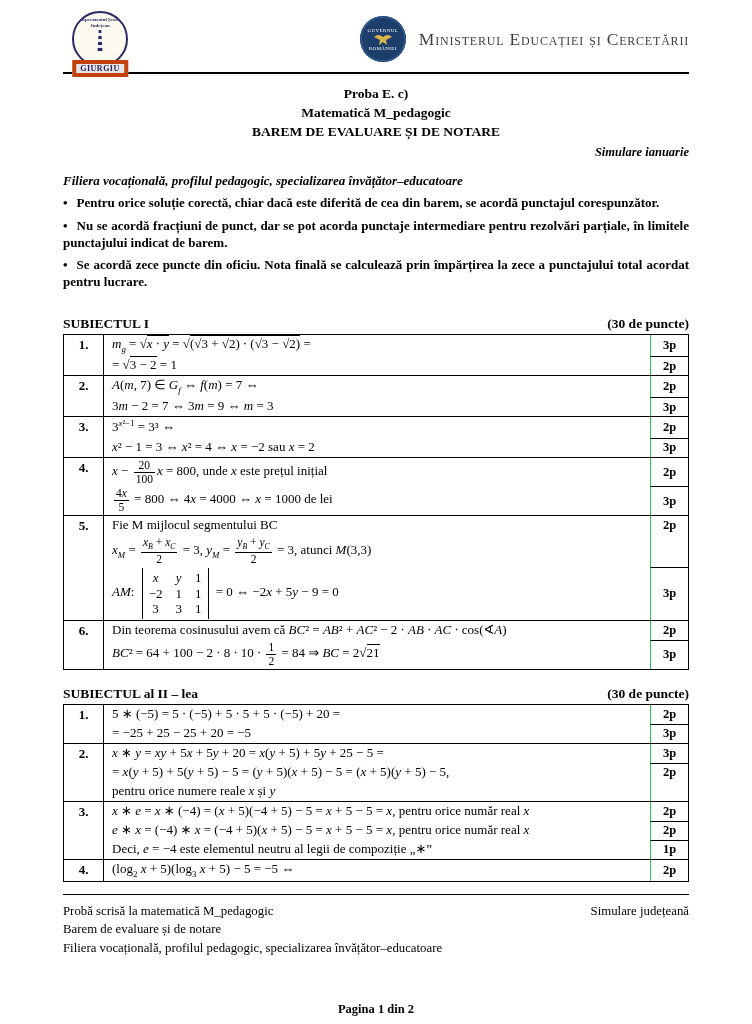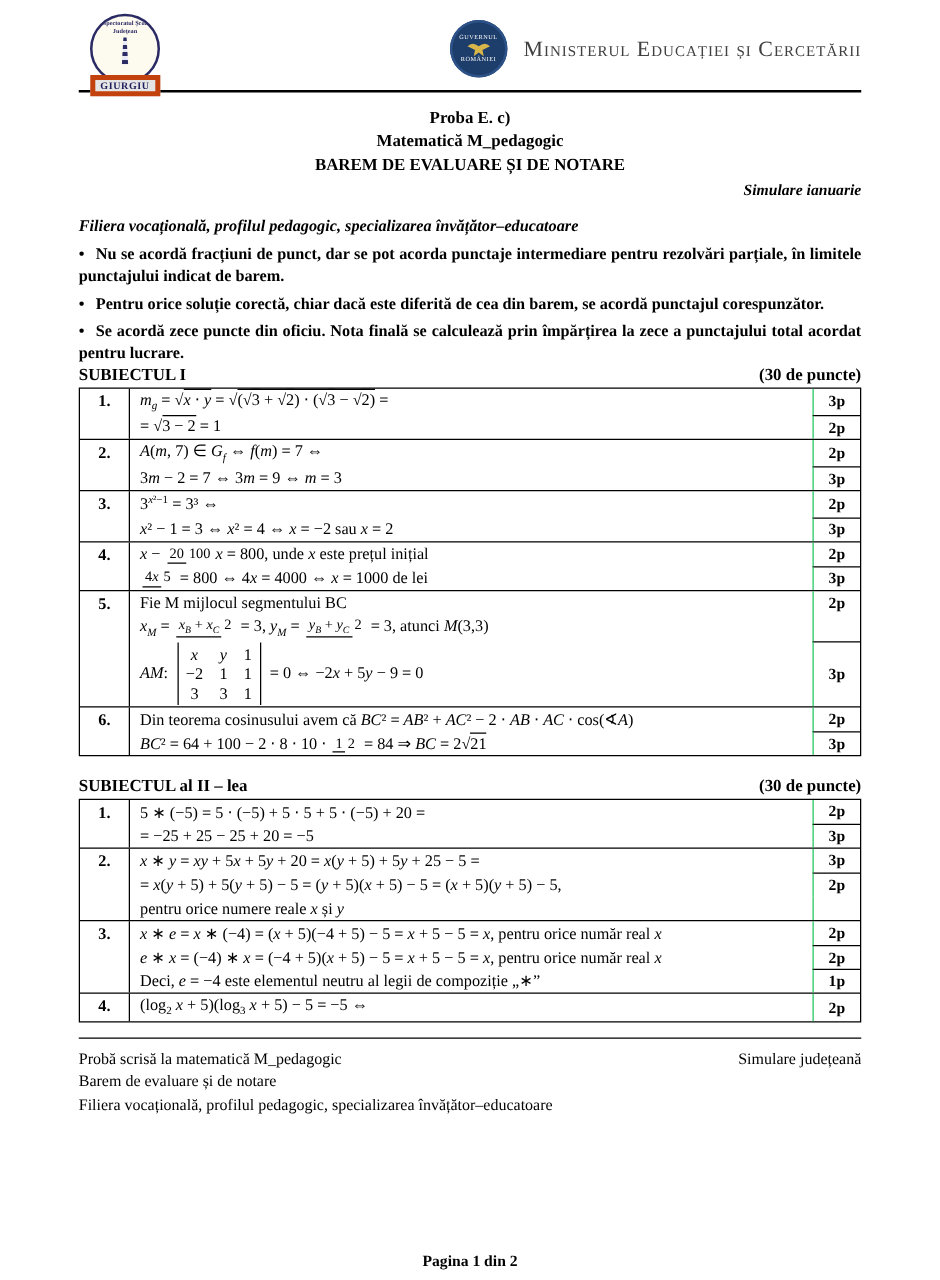--- a/index.html
+++ b/index.html
@@ -33,39 +33,39 @@
   
   .titles { text-align: center; font-weight: bold; font-size: 13.5px; line-height: 1.42; }
   .it { }
   .session { text-align: right; font-weight: bold; font-size: 12.5px; margin-top: 4px; font-style: italic; }
   .filiera { font-weight: bold; font-style: italic; font-size: 13px; margin-top: 13px; }
   .bullet { font-weight: bold; font-size: 13px; line-height: 1.32; text-align: justify; margin: 5px 0 0; }
   .bmark { margin-right: 9px; }
 
   
   .subject-head { display: flex; justify-content: space-between; font-weight: bold; font-size: 13.5px;
-                  margin-top: 2px; margin-bottom: 2px; }
+                  margin-top: 26px; margin-bottom: 2px; }
   .subject-head.s2 { margin-top: 16px; }
 
   
   .bar-table { border: 1.5px solid #000; }
   .bar-item { display: flex; border-top: 1px solid #000; font-size: 13px; }
   .bar-item:first-child { border-top: none; }
   .cell-no { flex: 0 0 40px; border-right: 1px solid #000; text-align: center; font-weight: bold; padding-top: 2px; }
   .cell-groups { flex: 1; display: flex; flex-direction: column; }
   .g-row { display: flex; align-items: stretch; min-height: 19px; }
   .g-content { flex: 1; padding: 1px 8px; display: flex; flex-direction: column; justify-content: center; }
   .math-line { line-height: 1.3; }
   .g-points { flex: 0 0 38px; border-left: 1px solid #22c55e; display: flex; align-items: center;
               justify-content: center; font-weight: bold; font-size: 12.5px; }
   .g-points.pt-border { border-top: 1px solid #000; }
 
   
   .ov { border-top: 1px solid #000; }
-  .frac { display: inline-flex; flex-direction: row; text-align: center; vertical-align: middle;
+  .frac { display: inline-flex; flex-direction: column; text-align: center; vertical-align: middle;
           margin: 0 2px; line-height: 1.12; font-size: 11.5px; }
   .frac .ft { border-bottom: 1px solid #000; padding: 0 2px; }
   .frac .fb { padding: 0 2px; }
   .det { display: inline-flex; align-items: center; border-left: 1.3px solid #000; border-right: 1.3px solid #000;
          padding: 2px 6px; margin: 0 4px; vertical-align: middle; }
   .det-grid { display: grid; grid-template-columns: repeat(3, auto); column-gap: 13px; text-align: center; line-height: 1.2; }
   sup, sub { font-size: 0.68em; }
 
   
   .ftr-rule { border-top: 1px solid #000; margin: 12px 0 7px; }
@@ -103,22 +103,22 @@
 
   <div class="titles">
     <div>Proba E. c)</div>
     <div><span>Matematică </span><span class="it">M_pedagogic</span></div>
     <div>BAREM DE EVALUARE ȘI DE NOTARE</div>
   </div>
   <div class="session">Simulare ianuarie</div>
 
   <div class="filiera">Filiera vocațională, profilul pedagogic, specializarea învățător–educatoare</div>
 
+  <p class="bullet"><span class="bmark">•</span><span>Pentru orice soluție corectă, chiar dacă este diferită de cea din barem, se acordă punctajul corespunzător.</span></p>
   <p class="bullet"><span class="bmark">•</span><span>Nu se acordă fracțiuni de punct, dar se pot acorda punctaje intermediare pentru rezolvări parțiale, în limitele punctajului indicat de barem.</span></p>
-  <p class="bullet"><span class="bmark">•</span><span>Pentru orice soluție corectă, chiar dacă este diferită de cea din barem, se acordă punctajul corespunzător.</span></p>
   <p class="bullet"><span class="bmark">•</span><span>Se acordă zece puncte din oficiu. Nota finală se calculează prin împărțirea la zece a punctajului total acordat pentru lucrare.</span></p>
 
   <div class="subject-head">
     <span>SUBIECTUL I</span>
     <span>(30 de puncte)</span>
   </div>
   <div class="bar-table" id="s1-table">
       <div class="bar-item">
         <div class="cell-no">1.</div>
         <div class="cell-groups">

